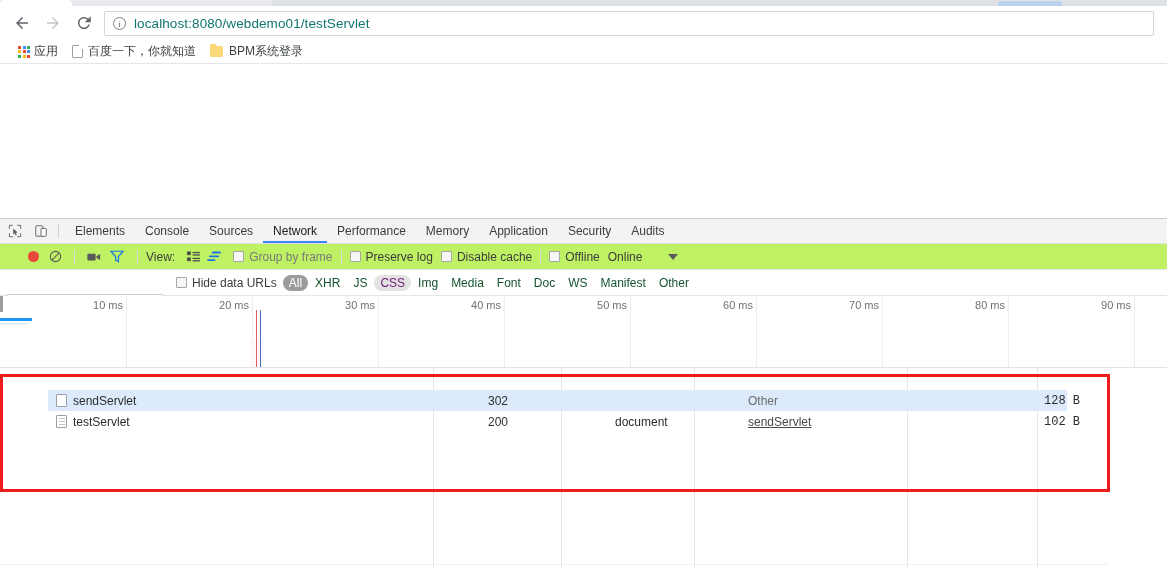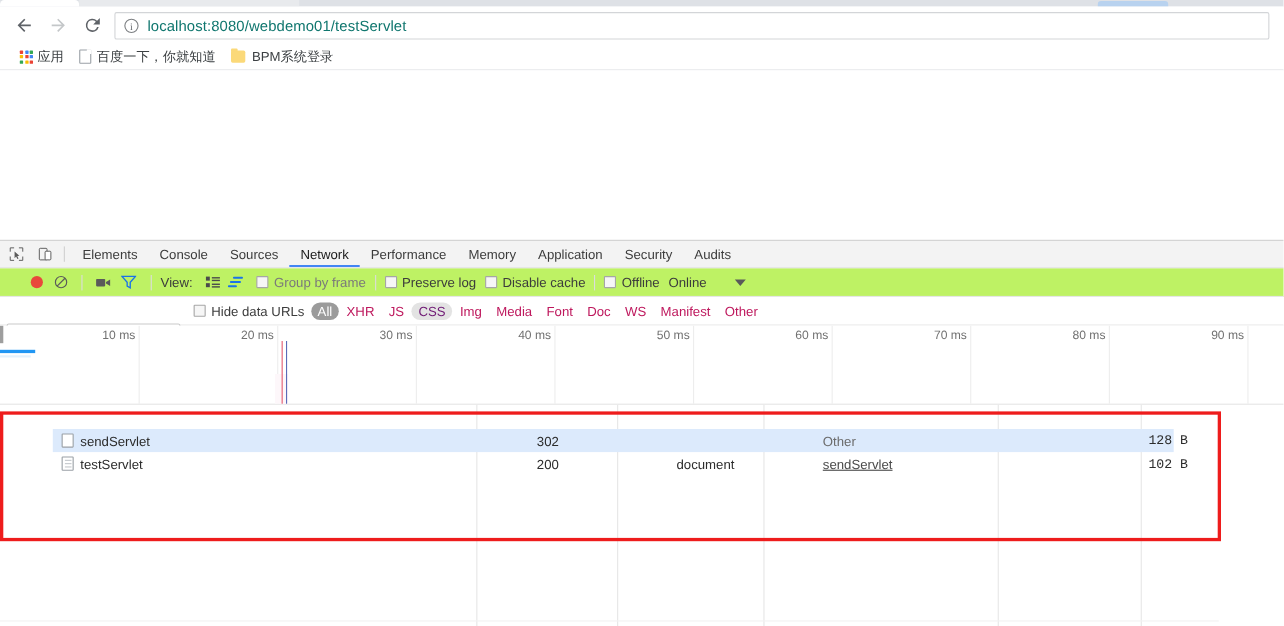--- a/index.html
+++ b/index.html
@@ -138,21 +138,21 @@
     position:relative; height:26px; border-bottom:1px solid #e6e6e6;
     display:flex; align-items:center; background:#fff; padding-left:6px;
   }
   .filter-input {
     width:158px; height:18px; border:1px solid #c9c9c9; border-radius:2px;
     font-size:12px; color:#909090; padding:0 5px; outline:none; background:#fff;
     font-family:inherit;
     margin-top:40px;
   }
   .ftype {
-    font-size:12px; color:#be185d; padding:1px 6px; border-radius:9px;
+    font-size:12px; color:#14532d; padding:1px 6px; border-radius:9px;
     white-space:nowrap; margin-right:1px;
   }
   .ftype.on { background:#9b9b9b; color:#fff; }
   .ftype.half { background:#e3e3e3; color:#701a75; }
 
   
   .overview {
     position:relative; height:72px; background:#fff;
     border-bottom:1px solid #e2e2e2; overflow:hidden;
   }

